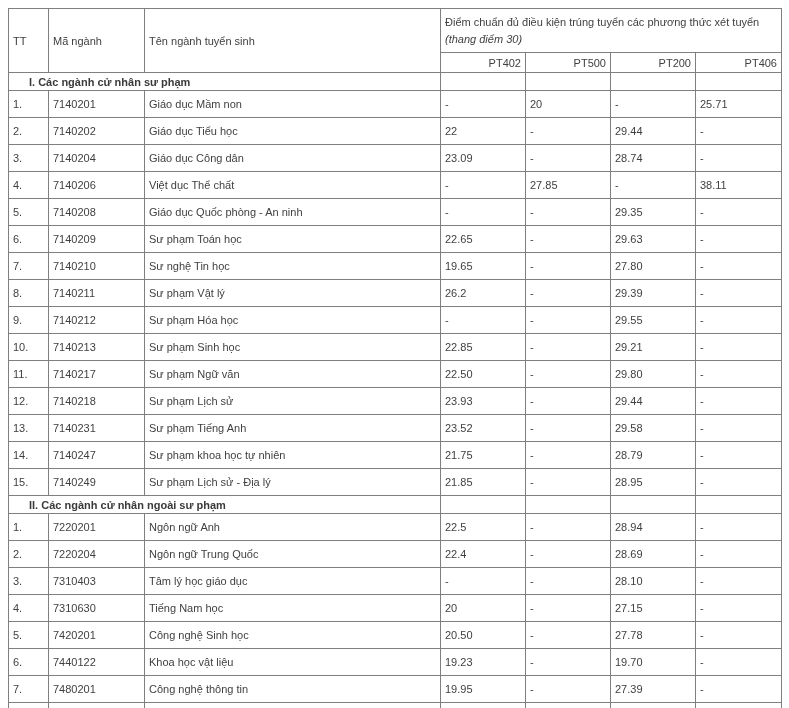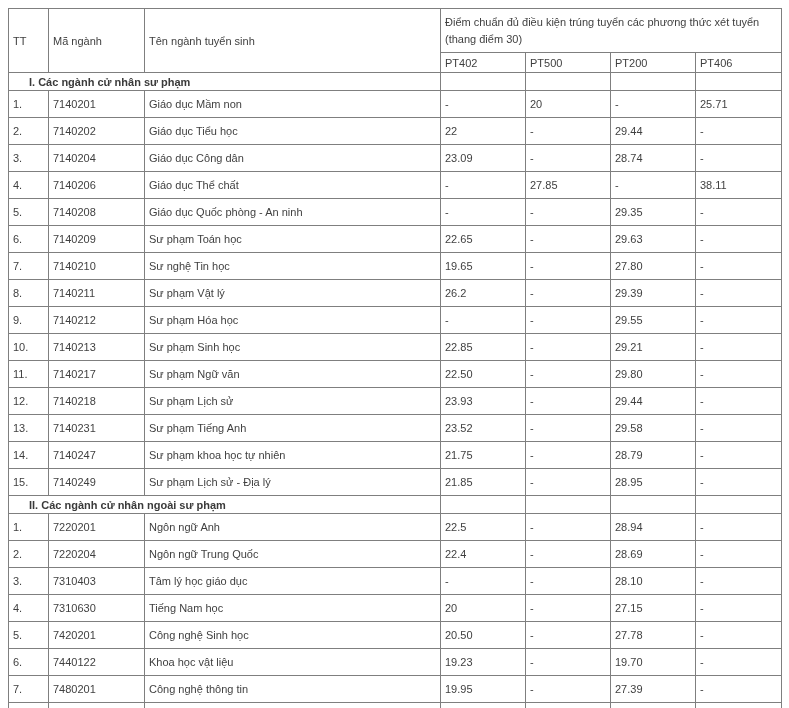--- a/index.html
+++ b/index.html
@@ -32,22 +32,22 @@
     font-weight: normal;
     color: #3f3f3f;
     padding: 1px 4px;
     text-align: left;
     vertical-align: middle;
     overflow: hidden;
     white-space: nowrap;
   }
   tr.head-main th { height: 41px; vertical-align: middle; }
   th.group-head { vertical-align: top; padding-top: 4px; }
-  th.group-head .line2 { margin-top: 5px; }
-  tr.head-sub th { height: 17px; }
+  th.group-head .line2 { font-style: italic; margin-top: 5px; }
+  tr.head-sub th { height: 17px; text-align: right; }
   tr.section-row td {
     height: 15px;
     font-weight: bold;
     color: #3a3a3a;
     padding: 1px 20px;
   }
   tr.data-row td { height: 24px; }
   td.tt-cell { text-align: center; }
 </style>
 </head>
@@ -112,21 +112,21 @@
           <td>7140204</td>
           <td>Giáo dục Công dân</td>
           <td>23.09</td>
           <td>-</td>
           <td>28.74</td>
           <td>-</td>
         </tr>
         <tr class="data-row">
           <td class="tt-cell">4.</td>
           <td>7140206</td>
-          <td>Giáo dục Thể chất</td>
+          <td>Việt dục Thể chất</td>
           <td>-</td>
           <td>27.85</td>
           <td>-</td>
           <td>38.11</td>
         </tr>
         <tr class="data-row">
           <td class="tt-cell">5.</td>
           <td>7140208</td>
           <td>Giáo dục Quốc phòng - An ninh</td>
           <td>-</td>

